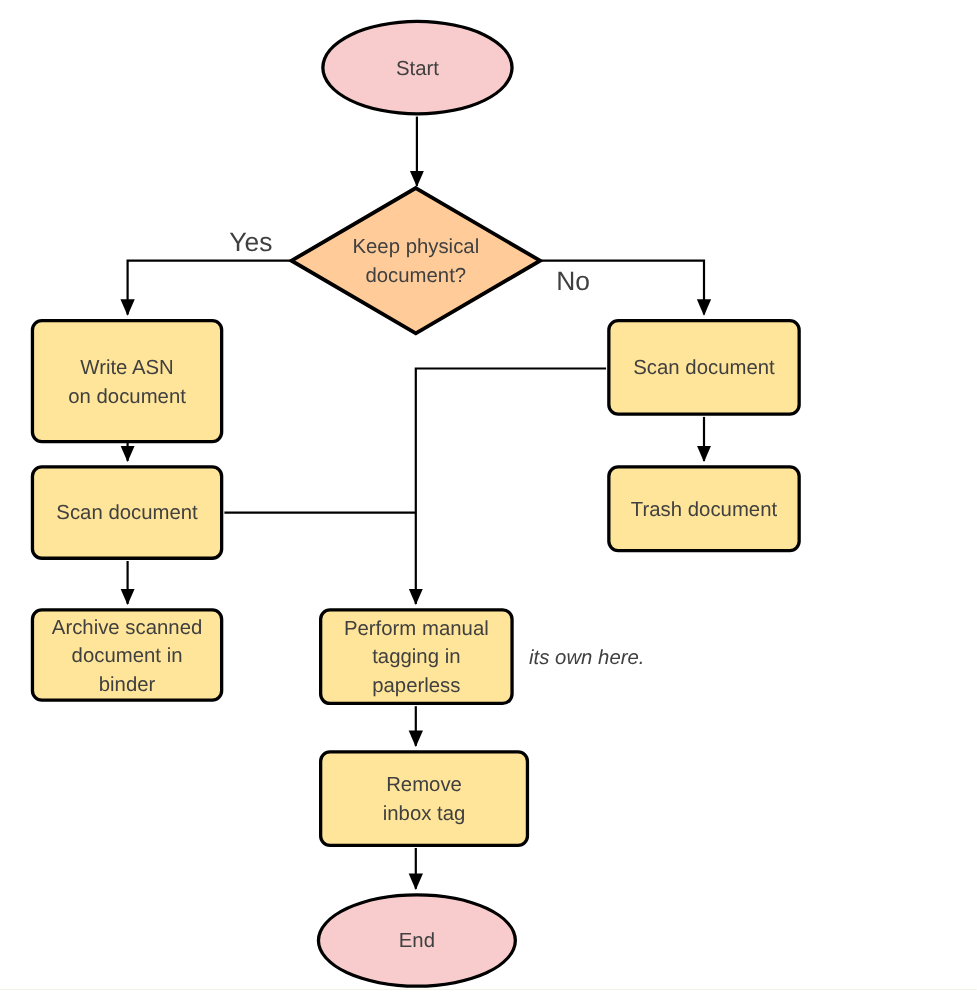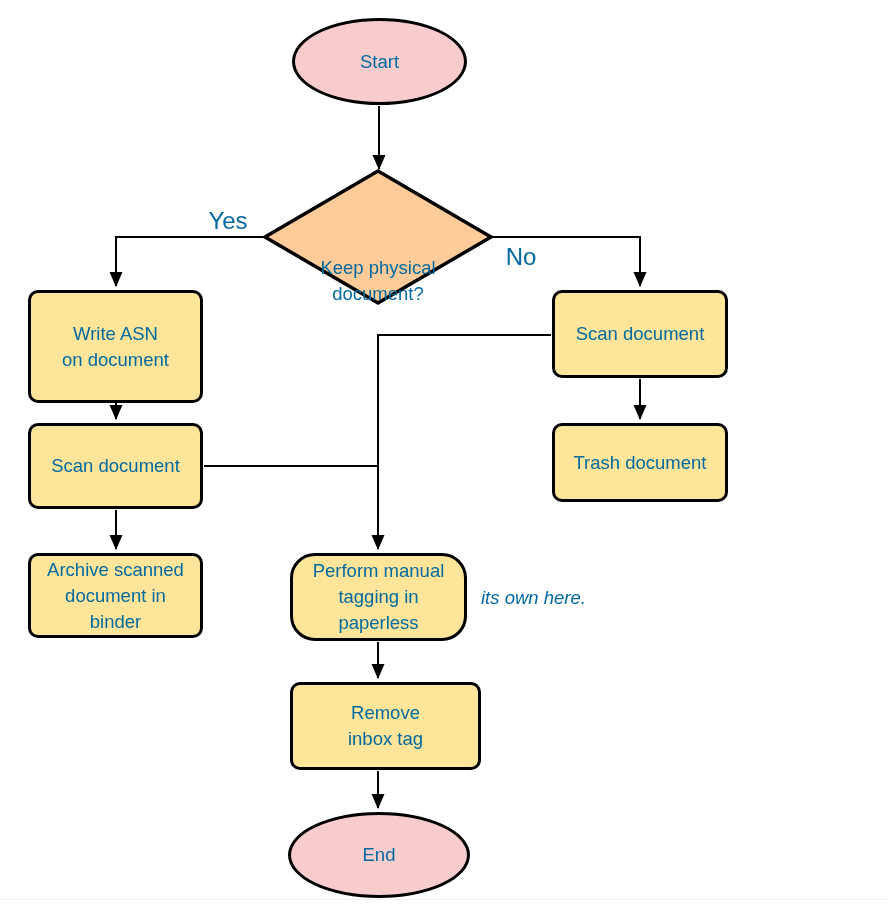--- a/index.html
+++ b/index.html
@@ -6,21 +6,21 @@
     margin: 0;
     padding: 0;
     background: #ffffff;
   }
   .canvas {
     position: relative;
     width: 888px;
     height: 907px;
     background: #ffffff;
     font-family: "Liberation Sans", sans-serif;
-    color: #0369a1;
+    color: #404040;
     overflow: hidden;
   }
   svg.wires {
     position: absolute;
     left: 0; top: 0;
     width: 888px; height: 907px;
     z-index: 1;
   }
   svg.wires path.edge {
     fill: none;
@@ -58,21 +58,20 @@
   .decision-label {
     position: absolute;
     z-index: 2;
     display: flex;
     flex-direction: column;
     align-items: center;
     justify-content: center;
     text-align: center;
     font-size: 18.5px;
     line-height: 26px;
-    margin-top: 44px;
   }
   .edge-label {
     position: absolute;
     z-index: 2;
     font-size: 24px;
     line-height: 20px;
     text-align: center;
   }
   .annotation {
     position: absolute;
@@ -95,21 +94,21 @@
     background: #f2f2ea;
     z-index: 0;
   }
   
   #n-start        { left: 292px; top: 18px;  width: 175px; height: 87px; }
   #n-write-asn    { left: 28px;  top: 290px; width: 175px; height: 113px; }
   #n-scan-left    { left: 28px;  top: 423px; width: 175px; height: 86px; }
   #n-archive      { left: 28px;  top: 553px; width: 175px; height: 85px; }
   #n-scan-right   { left: 552px; top: 290px; width: 176px; height: 88px; }
   #n-trash        { left: 552px; top: 423px; width: 176px; height: 79px; }
-  #n-tagging      { left: 290px; top: 553px; width: 177px; height: 88px; border-radius: 25px; }
+  #n-tagging      { left: 290px; top: 553px; width: 177px; height: 88px; }
   #n-remove-inbox { left: 290px; top: 682px; width: 191px; height: 88px; }
   #n-end          { left: 288px; top: 812px; width: 182px; height: 86px; }
   #decision-text  { left: 270px; top: 209px; width: 216px; height: 56px; }
   #lbl-yes        { left: 201px; top: 211px; width: 54px; }
   #lbl-no         { left: 496px; top: 211px; width: 50px; margin-top: 36px; }
 </style>
 </head>
 <body>
 
 <div class="canvas">

